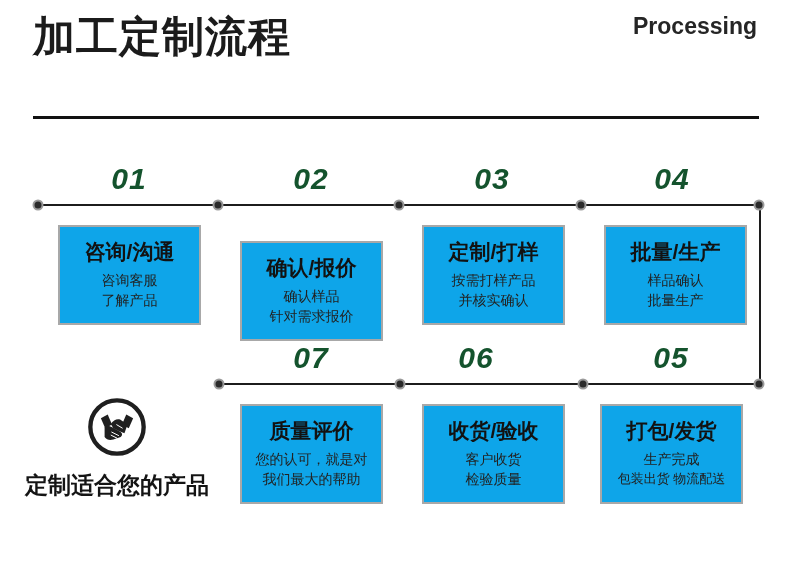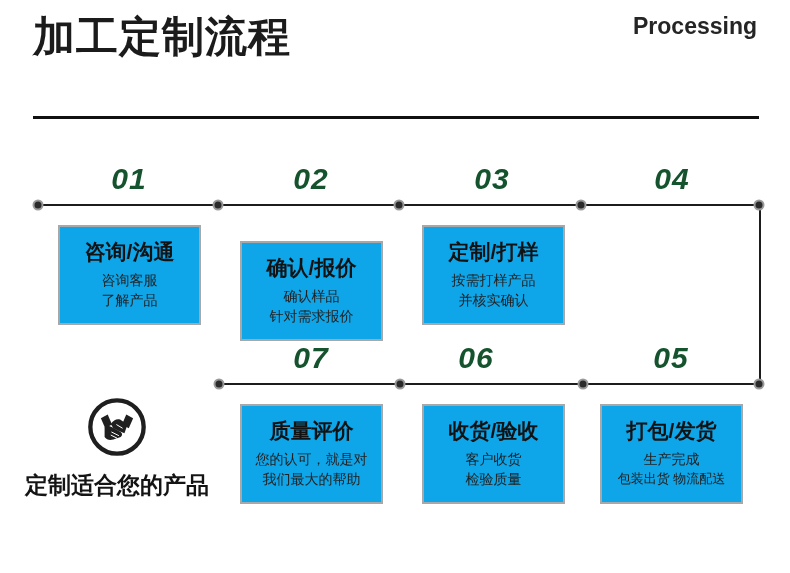--- a/index.html
+++ b/index.html
@@ -185,20 +185,25 @@
     <div class="bx-line">确认样品</div>
     <div class="bx-line">针对需求报价</div>
   </div>
 
   <div class="step-box" style="left:422px; top:225px;">
     <div class="bx-title">定制/打样</div>
     <div class="bx-line">按需打样产品</div>
     <div class="bx-line">并核实确认</div>
   </div>
 
+  <div class="step-box" style="left:604px; top:225px;">
+    <div class="bx-title">批量/生产</div>
+    <div class="bx-line">样品确认</div>
+    <div class="bx-line">批量生产</div>
+  </div>
 
   <div class="step-box" style="left:240px; top:404px;text-align:right;">
     <div class="bx-title">质量评价</div>
     <div class="bx-line">您的认可，就是对</div>
     <div class="bx-line">我们最大的帮助</div>
   </div>
 
   <div class="step-box" style="left:600px; top:404px;">
     <div class="bx-title">打包/发货</div>
     <div class="bx-line">生产完成</div>

